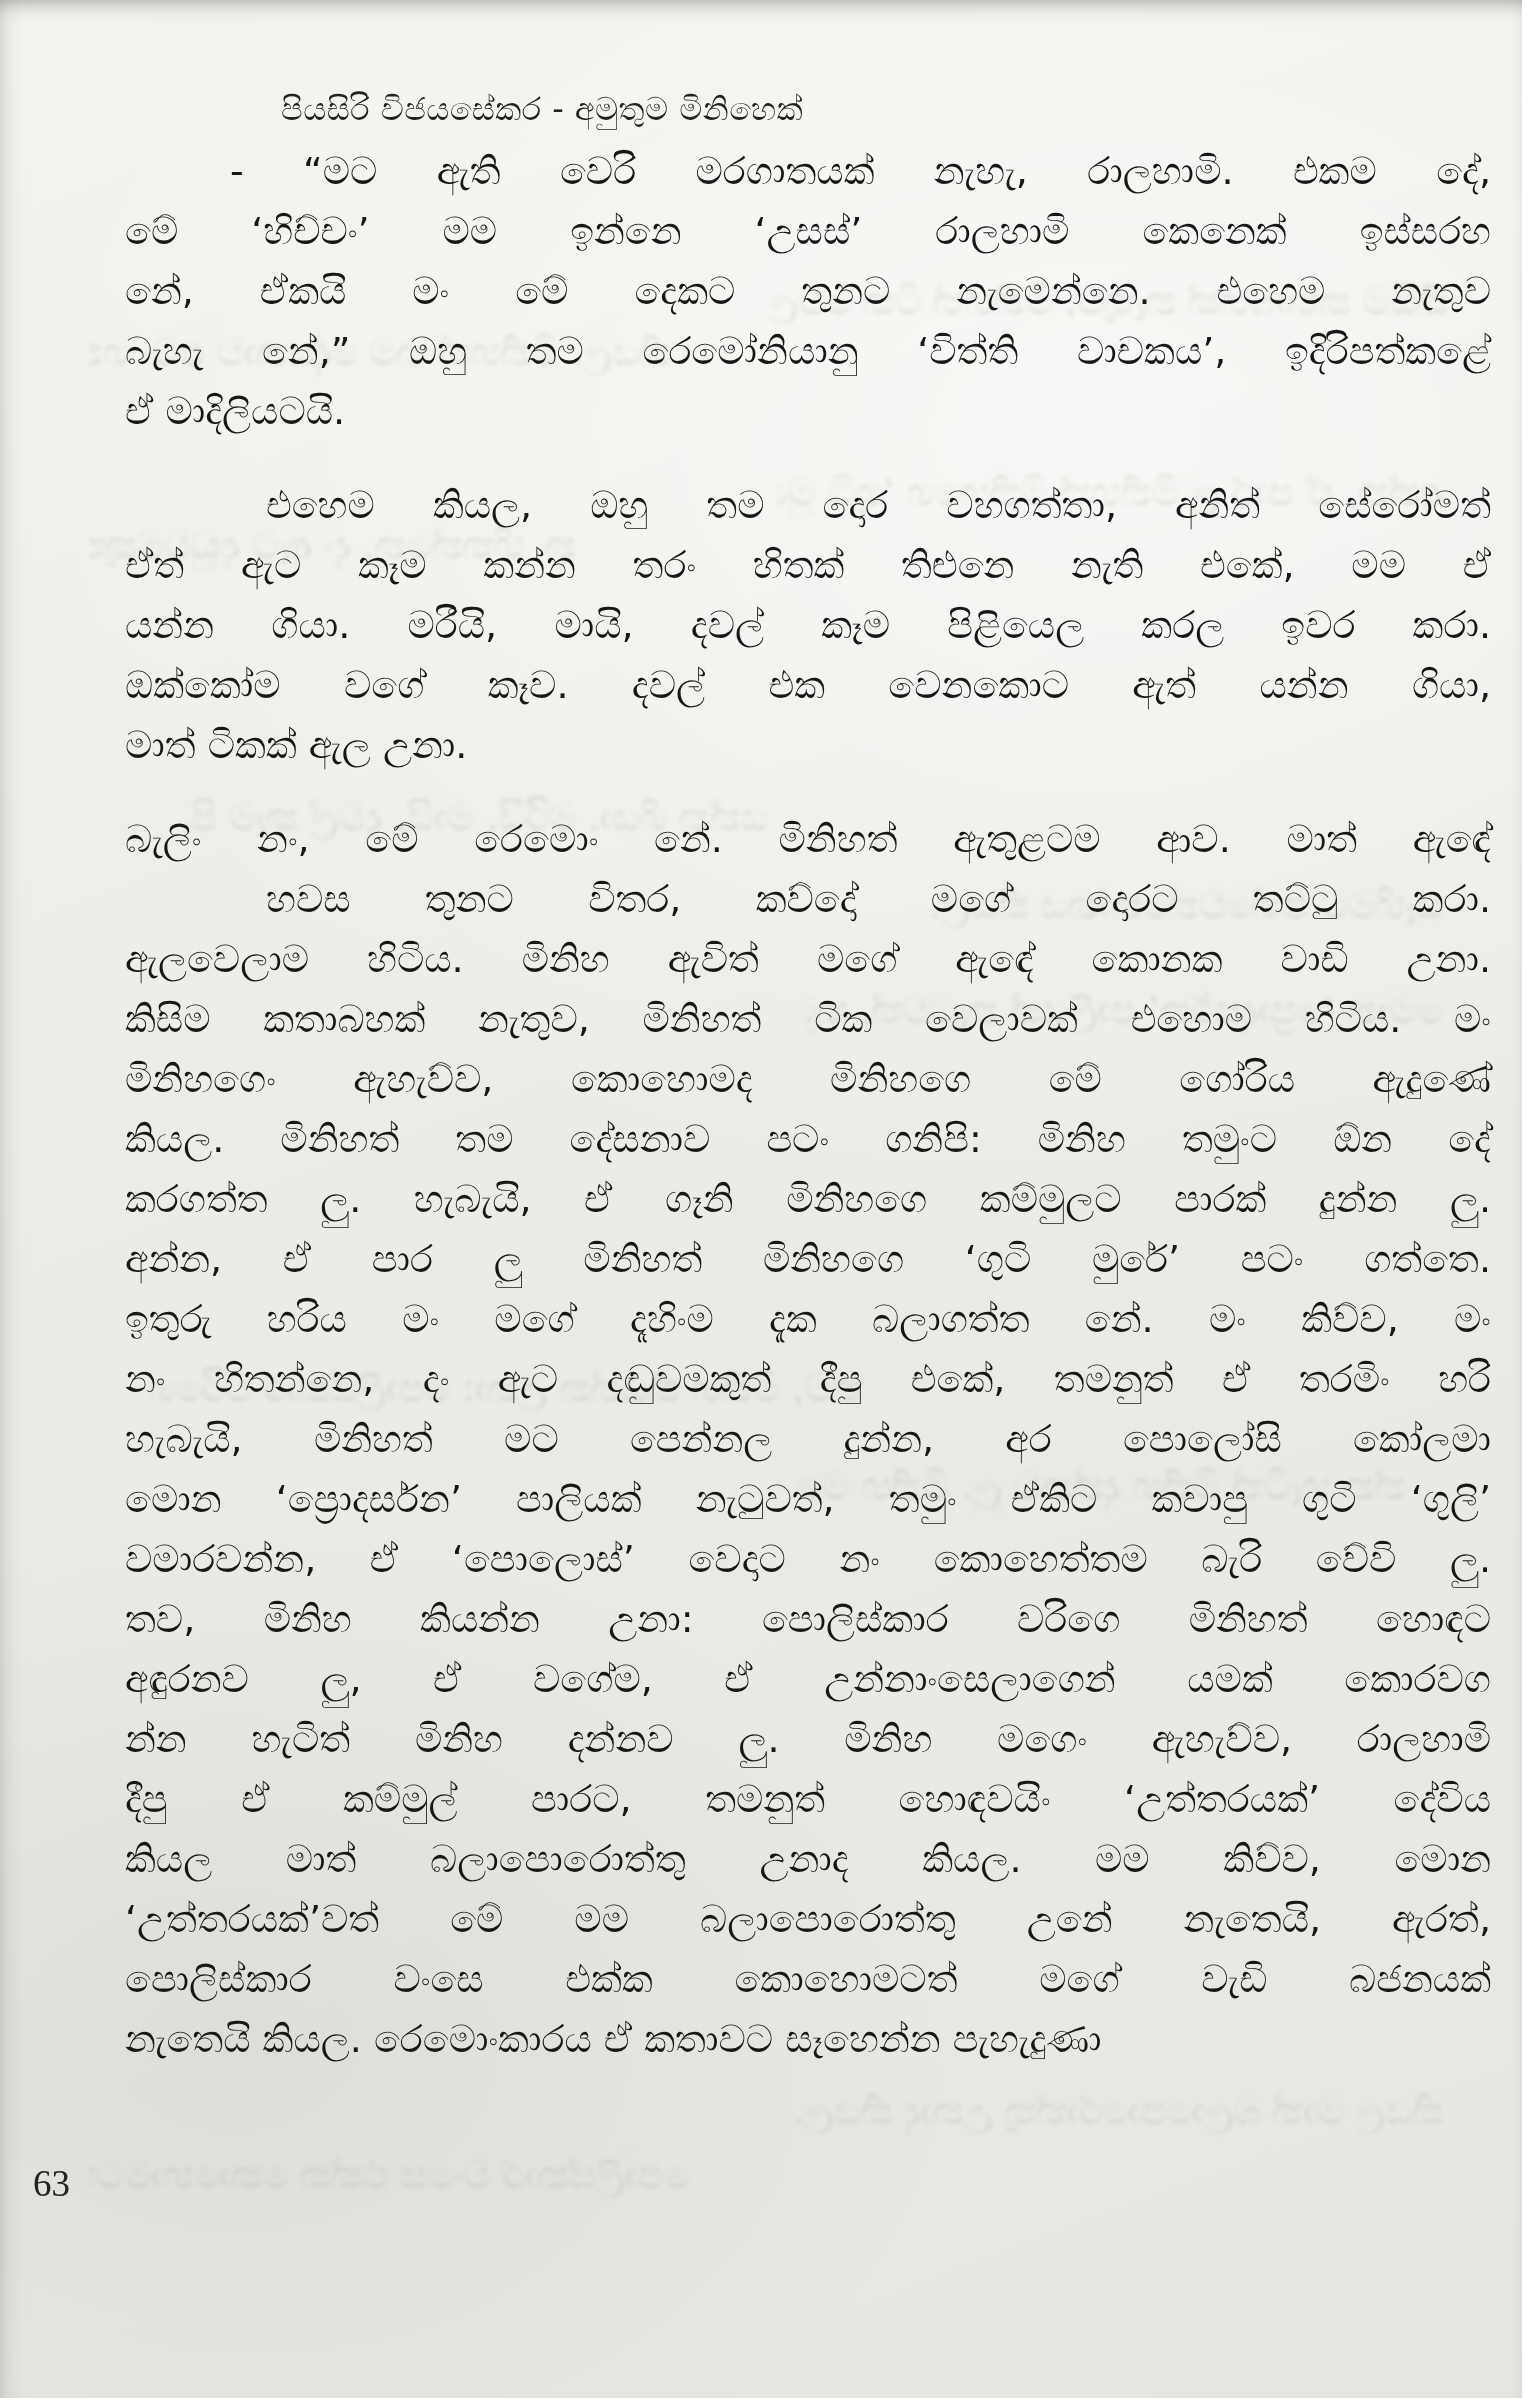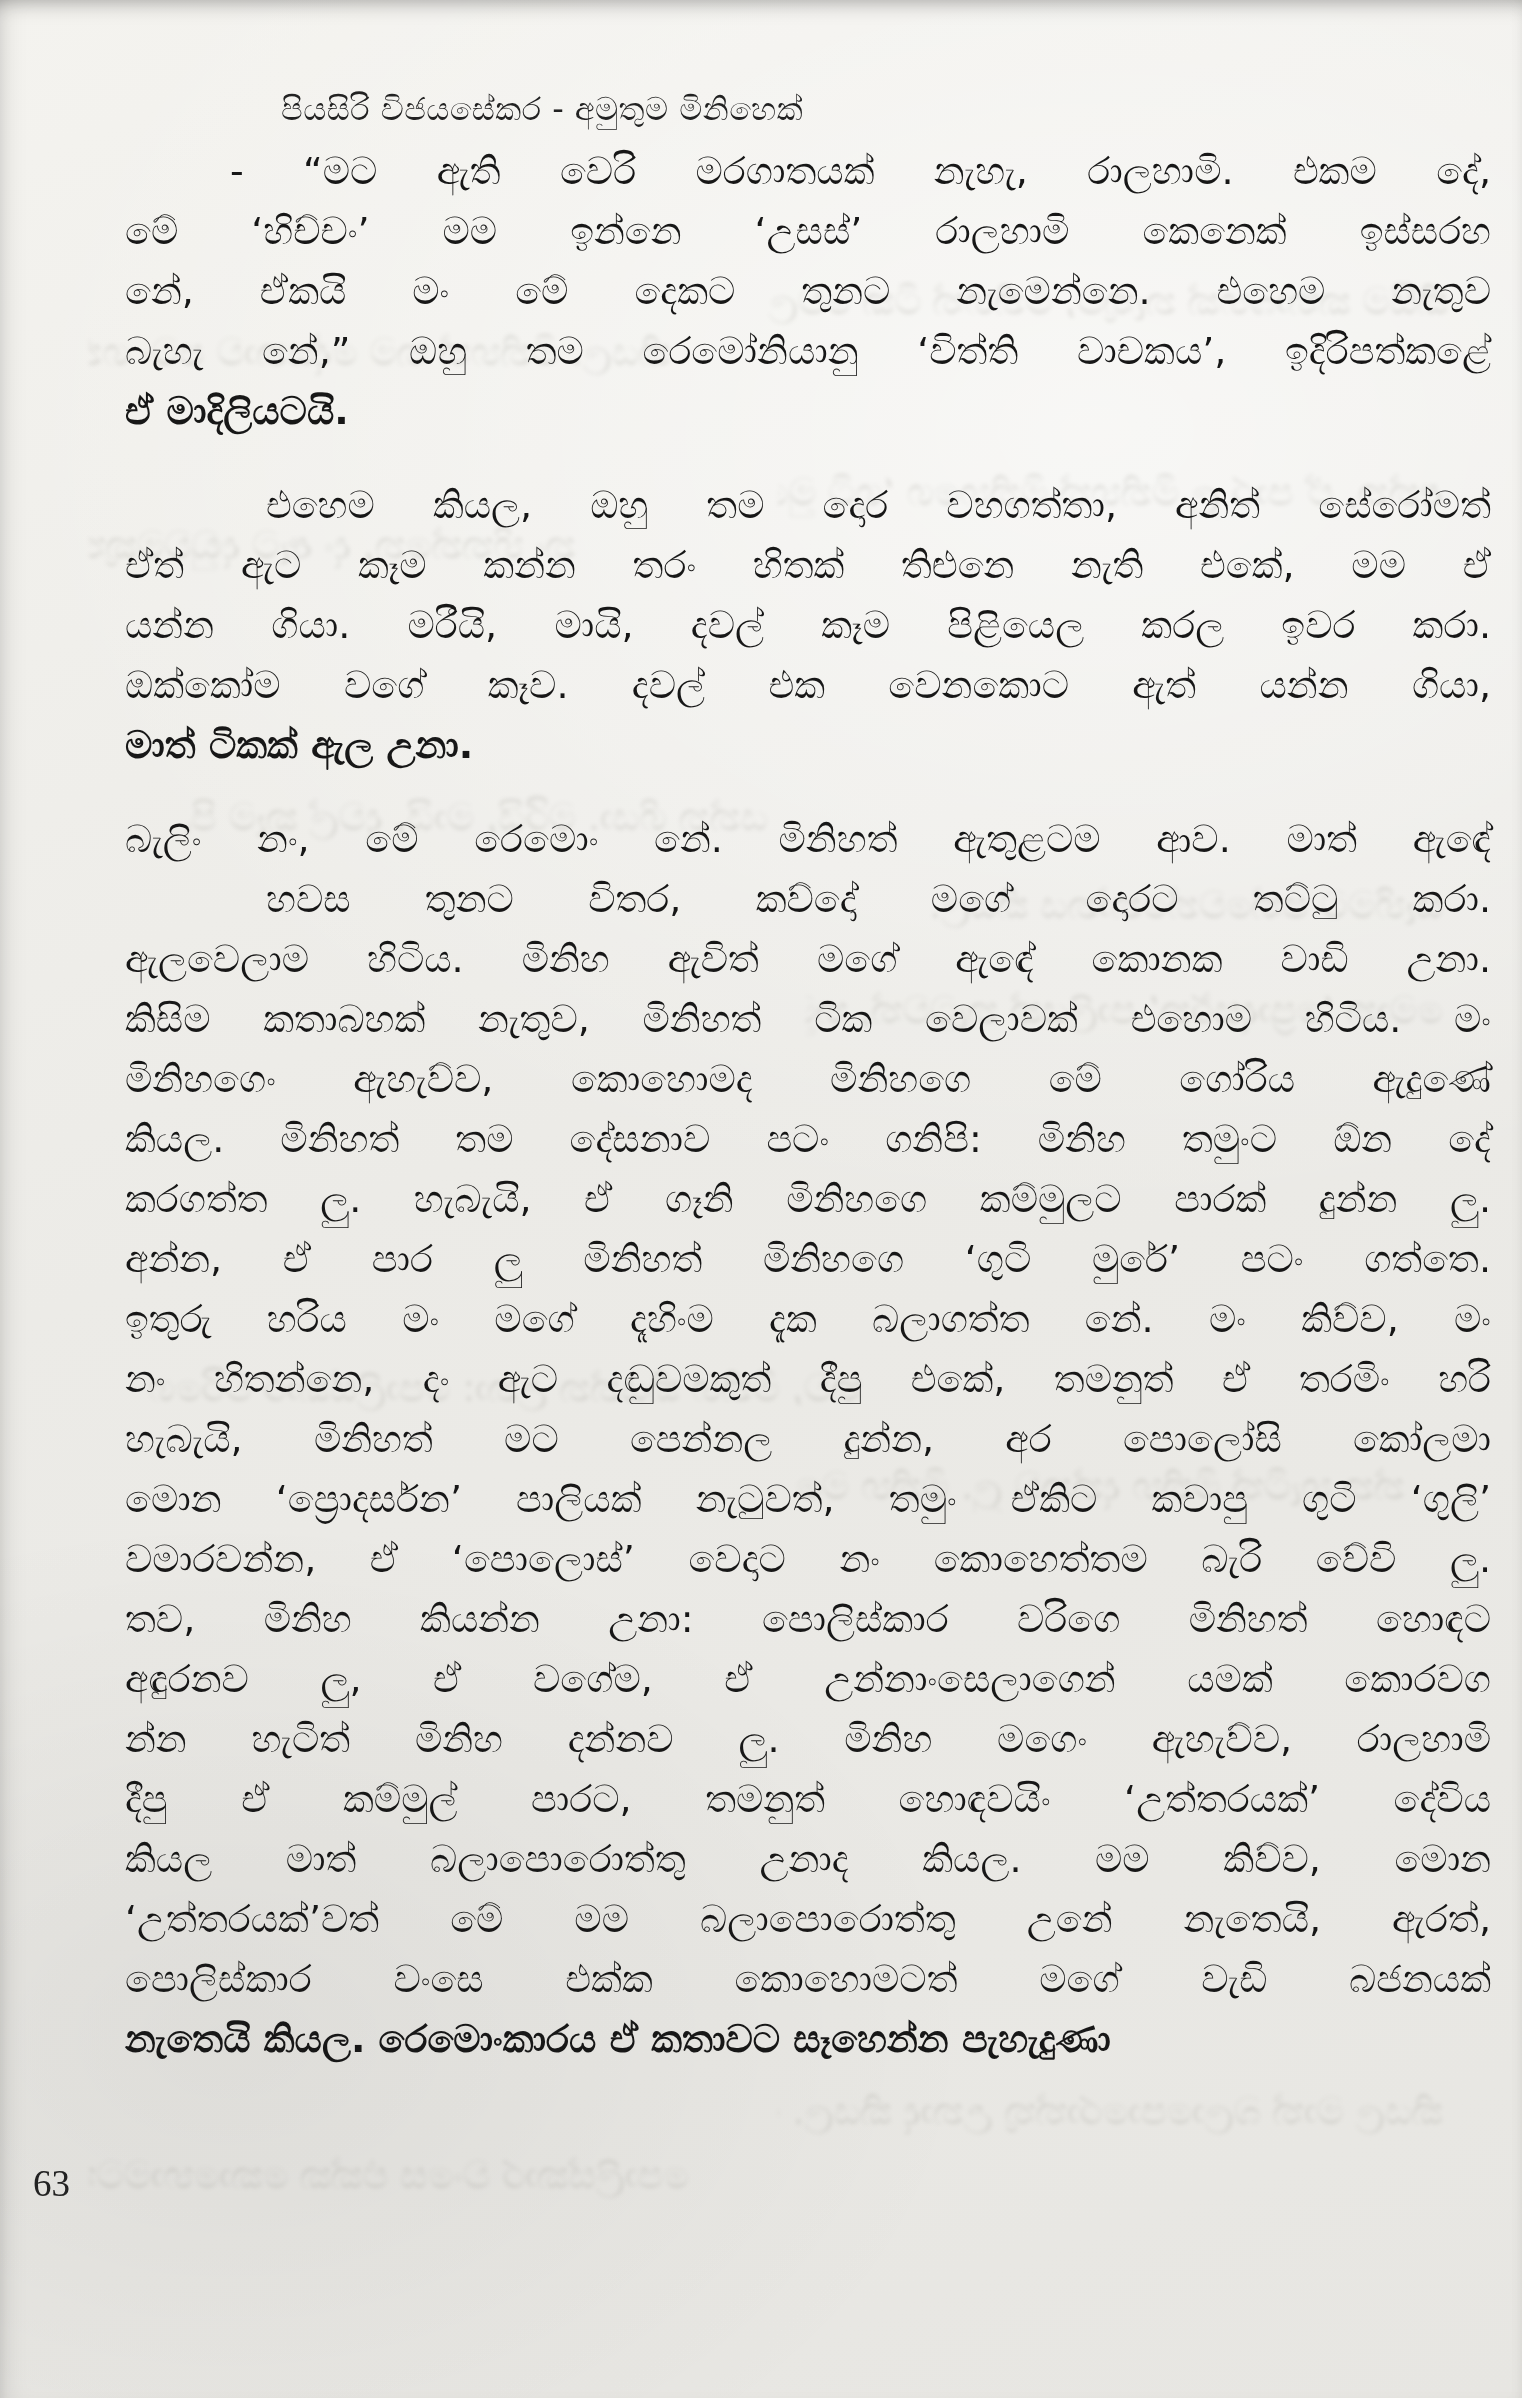--- a/index.html
+++ b/index.html
@@ -27,21 +27,21 @@
     white-space:nowrap;
     text-align:right;
   }
   .body-text{
     position:absolute;top:141px;left:89px;width:1366px;
     font-size:38px;line-height:60px;color:#171717;margin-left:36px;
   }
   .para{margin:0 0 34px 0;}
   .para:last-child{margin-bottom:0;}
   .line{text-align:justify;text-align-last:justify;}
-  .line.last{text-align-last:left;font-weight:bold;}
+  .line.last{text-align-last:left;}
   .para.p0 .line.first{padding-left:105px;}
   .para.p1 .line.first,
   .para.p2 .line.first{padding-left:141px;}
   .page-number{
     position:absolute;top:2162px;left:33px;width:1366px;
     text-align:left;font-size:37px;
     font-family:"Liberation Serif",serif;color:#222;
   }
   .ghost-layer{position:absolute;inset:0;pointer-events:none;}
   .ghost{

